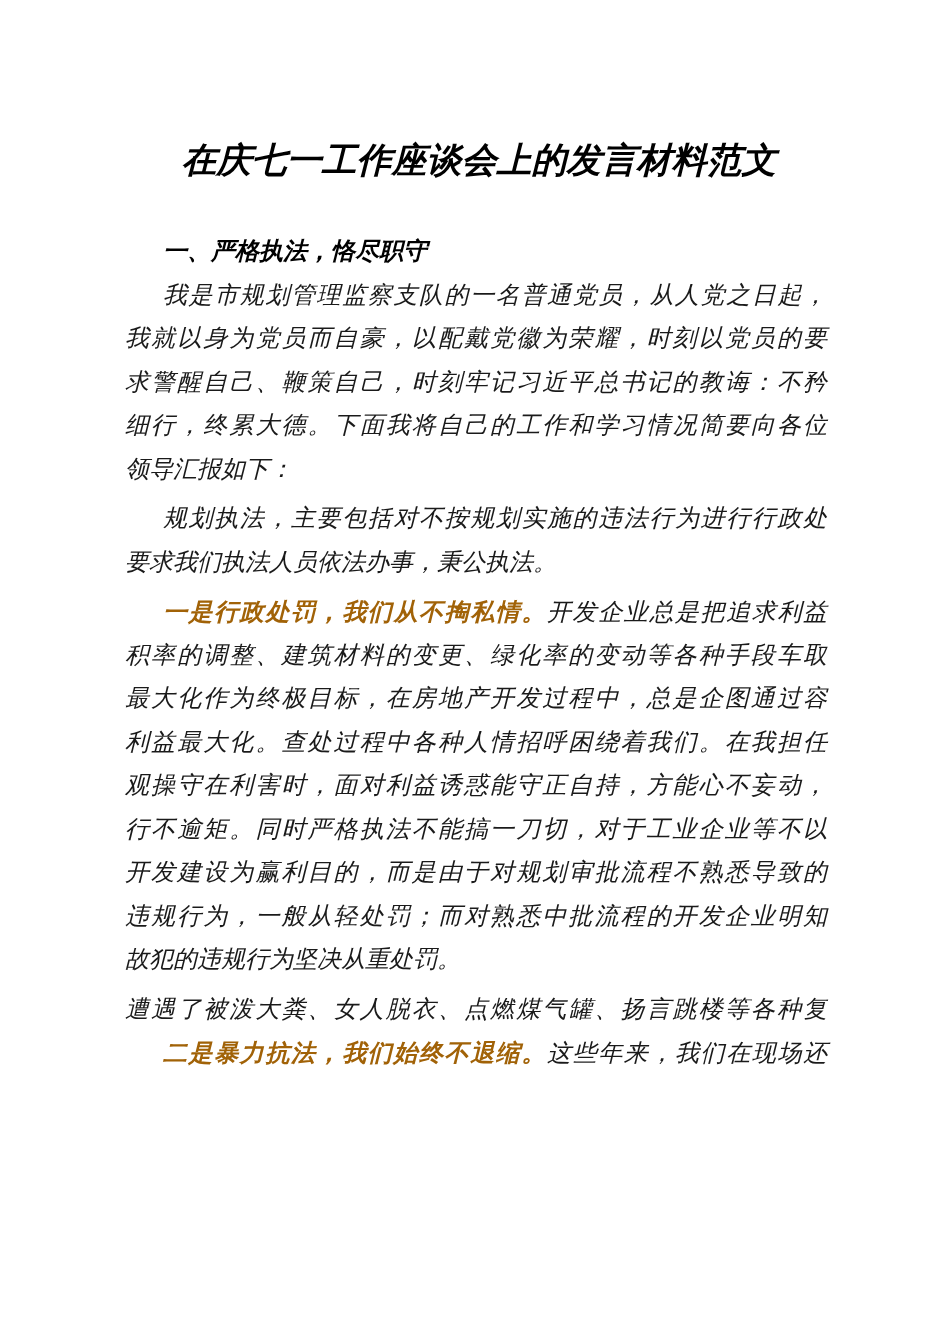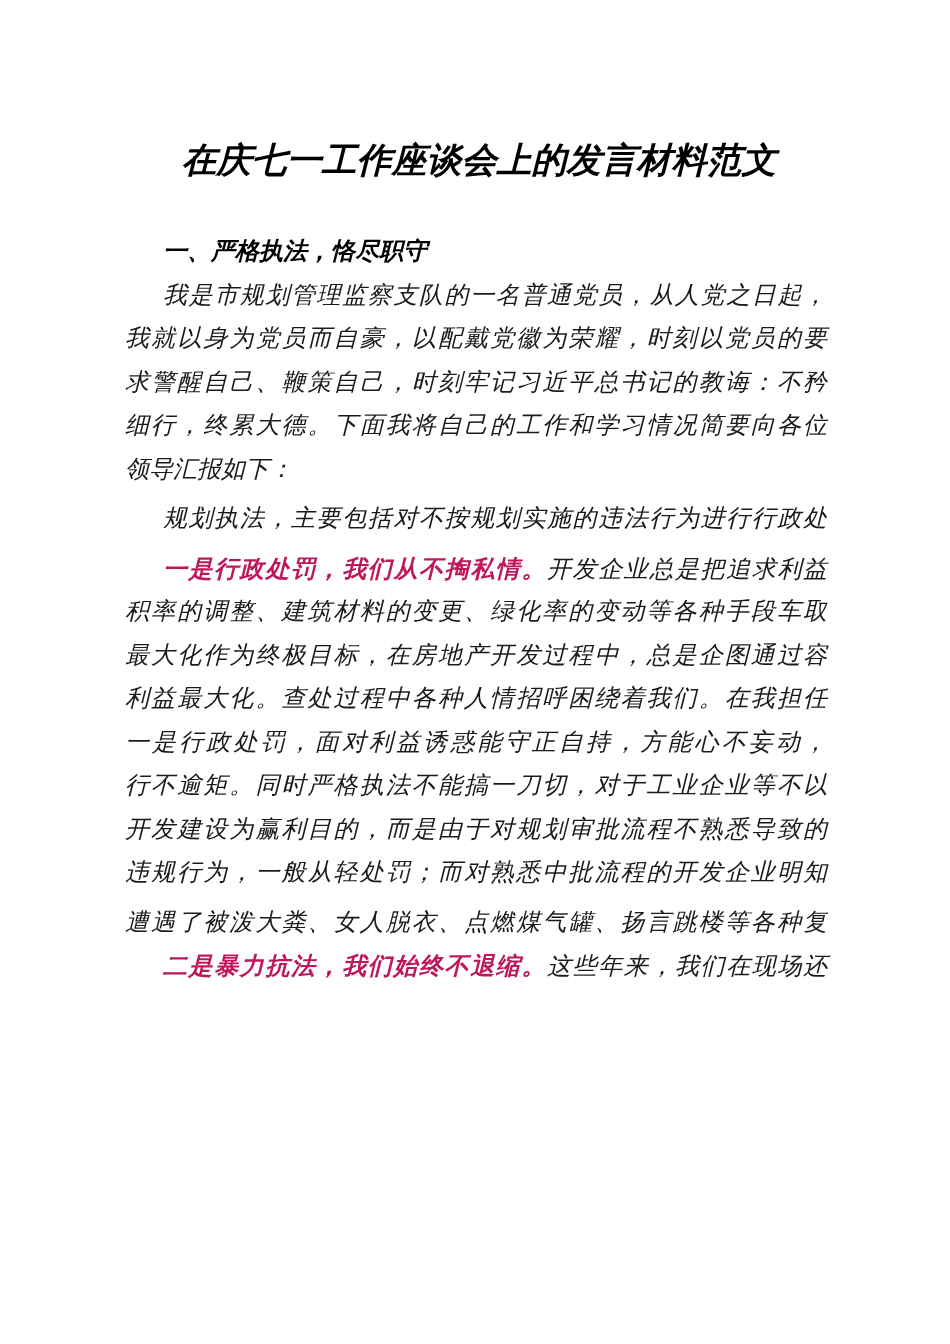--- a/index.html
+++ b/index.html
@@ -57,21 +57,21 @@
       padding-left: 38px;
     }
     .heading {
       font-family: "DejaVu Sans", "Liberation Sans", sans-serif;
       font-weight: bold;
       color: #000000;
       text-align-last: left;
     }
     .lead {
       font-weight: bold;
-      color: #be185d;
+      color: #a16207;
     }
     .gap-sm { height: 6px; }
   </style>
 </head>
 <body>
 
 <div class="page">
   <h1 class="title" style="margin:0;">在庆七一工作座谈会上的发言材料范文</h1>
 
   <div class="body-text">
@@ -85,33 +85,35 @@
       <div class="line">我就以身为党员而自豪，以配戴党徽为荣耀，时刻以党员的要</div>
       <div class="line">求警醒自己、鞭策自己，时刻牢记习近平总书记的教诲：不矜</div>
       <div class="line">细行，终累大德。下面我将自己的工作和学习情况简要向各位</div>
       <div class="line last">领导汇报如下：</div>
     </div>
 
     <div class="gap-sm"></div>
 
     <div class="paragraph">
       <div class="line indent">规划执法，主要包括对不按规划实施的违法行为进行行政处</div>
+      <div class="line last">要求我们执法人员依法办事，秉公执法。</div>
     </div>
 
     <div class="gap-sm"></div>
 
     <div class="paragraph">
       <div class="line indent"><span class="lead">一是行政处罚，我们从不掏私情。</span><span>开发企业总是把追求利益</span></div>
       <div class="line">积率的调整、建筑材料的变更、绿化率的变动等各种手段车取</div>
       <div class="line">最大化作为终极目标，在房地产开发过程中，总是企图通过容</div>
       <div class="line">利益最大化。查处过程中各种人情招呼困绕着我们。在我担任</div>
-      <div class="line">一是行政处罚，面对利益诱惑能守正自持，方能心不妄动，</div>
+      <div class="line">观操守在利害时，面对利益诱惑能守正自持，方能心不妄动，</div>
       <div class="line">行不逾矩。同时严格执法不能搞一刀切，对于工业企业等不以</div>
       <div class="line">开发建设为赢利目的，而是由于对规划审批流程不熟悉导致的</div>
       <div class="line">违规行为，一般从轻处罚；而对熟悉中批流程的开发企业明知</div>
+      <div class="line last">故犯的违规行为坚决从重处罚。</div>
     </div>
 
     <div class="gap-sm"></div>
 
     <div class="paragraph">
       <div class="line">遭遇了被泼大粪、女人脱衣、点燃煤气罐、扬言跳楼等各种复</div>
       <div class="line indent"><span class="lead">二是暴力抗法，我们始终不退缩。</span><span>这些年来，我们在现场还</span></div>
     </div>
 
   </div>

